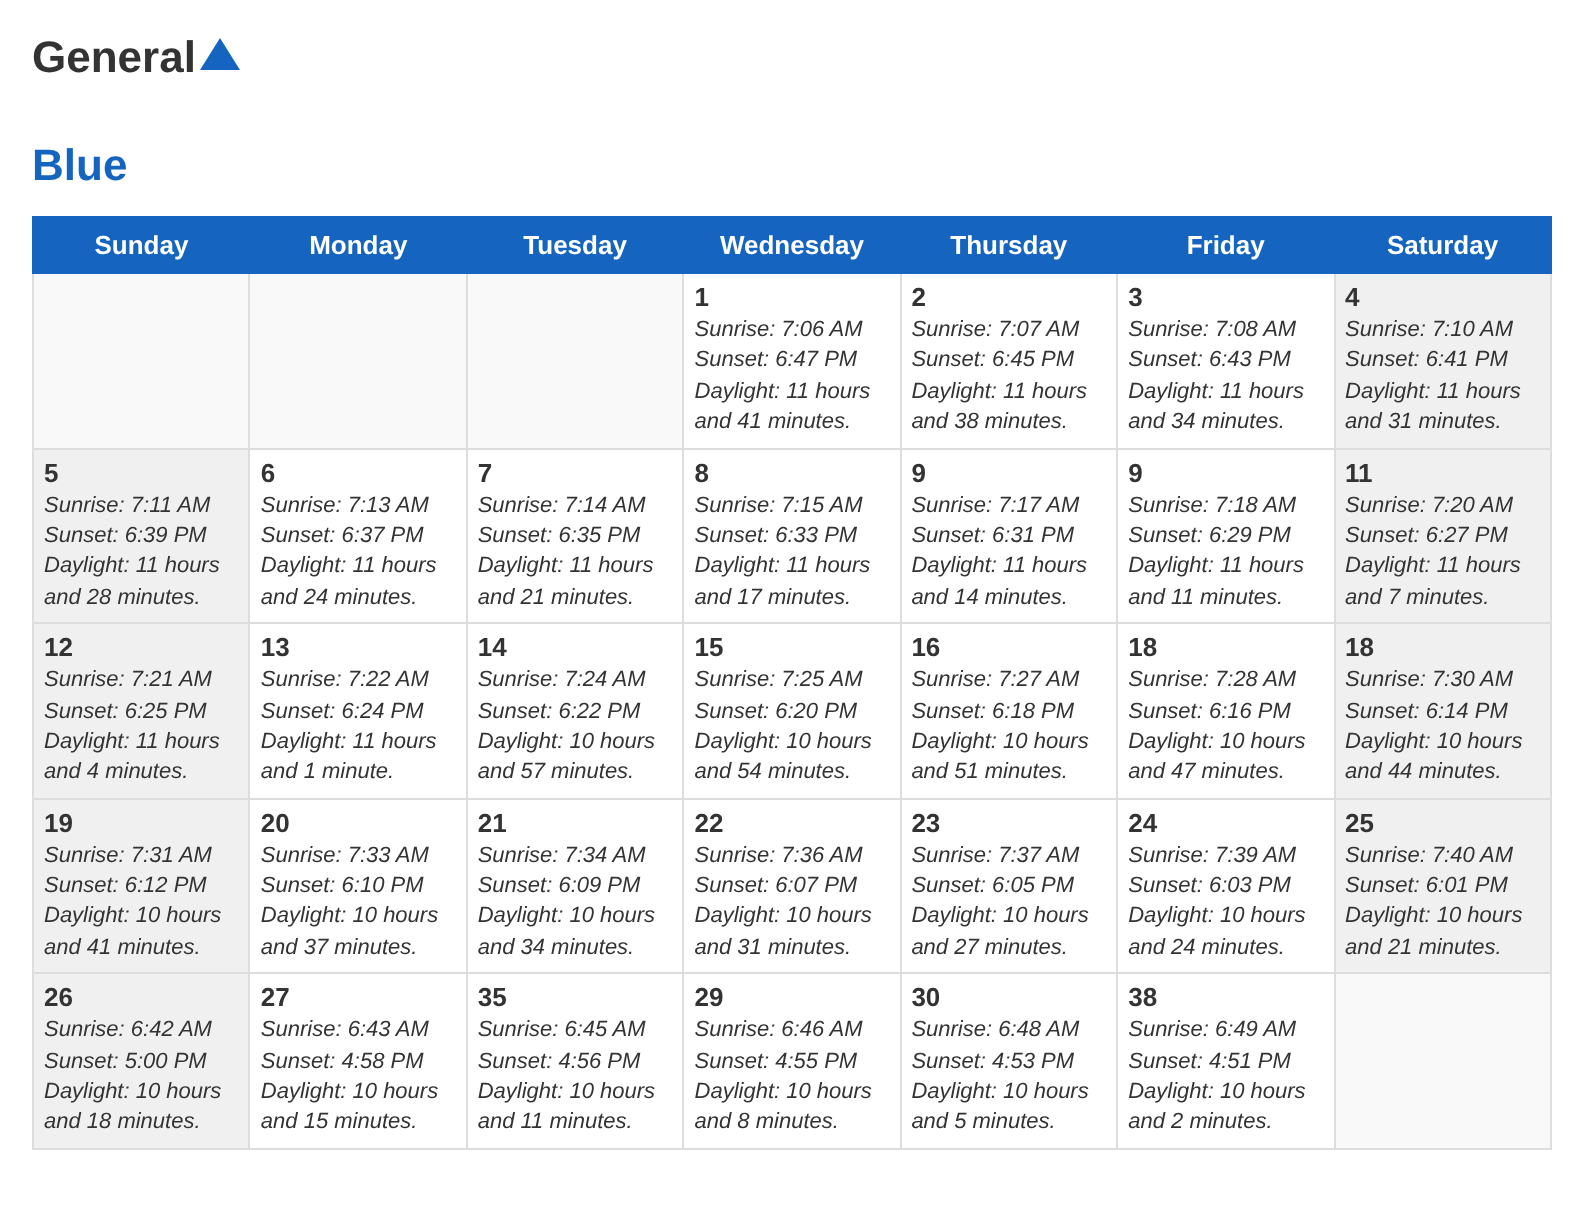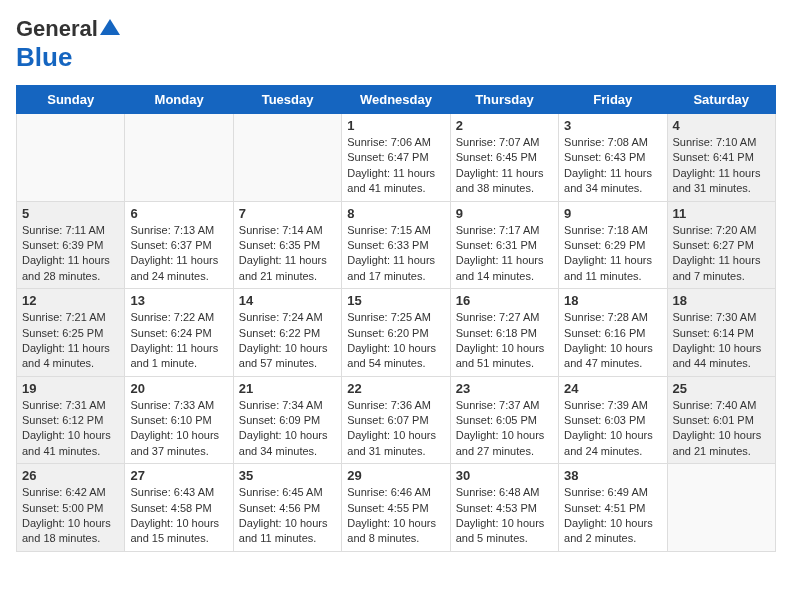--- a/index.html
+++ b/index.html
@@ -24,23 +24,24 @@
     .logo-text {
       display: flex;
       align-items: center;
     }
     .logo-general {
       font-size: 22px;
       font-weight: bold;
       color: #333;
     }
     .logo-blue {
-      font-size: 26px;
+      font-size: 22px;
       font-weight: bold;
       color: #1565C0;
+      margin-top: 28px;
     }
     .logo-triangle {
       width: 0;
       height: 0;
       border-left: 10px solid transparent;
       border-right: 10px solid transparent;
       border-bottom: 16px solid #1565C0;
       margin-left: 2px;
       margin-bottom: 4px;
     }
@@ -87,20 +88,21 @@
     }
     .day-number {
       font-weight: bold;
       font-size: 13px;
       display: block;
       margin-bottom: 2px;
     }
     .day-info {
       color: #333;
       line-height: 1.4;
+      font-style: italic;
     }
   </style>
 </head>
 <body>
 
 <div class="header">
   <div class="logo">
     <div class="logo-text">
       <span class="logo-general">General</span>
       <div class="logo-triangle"></div>

